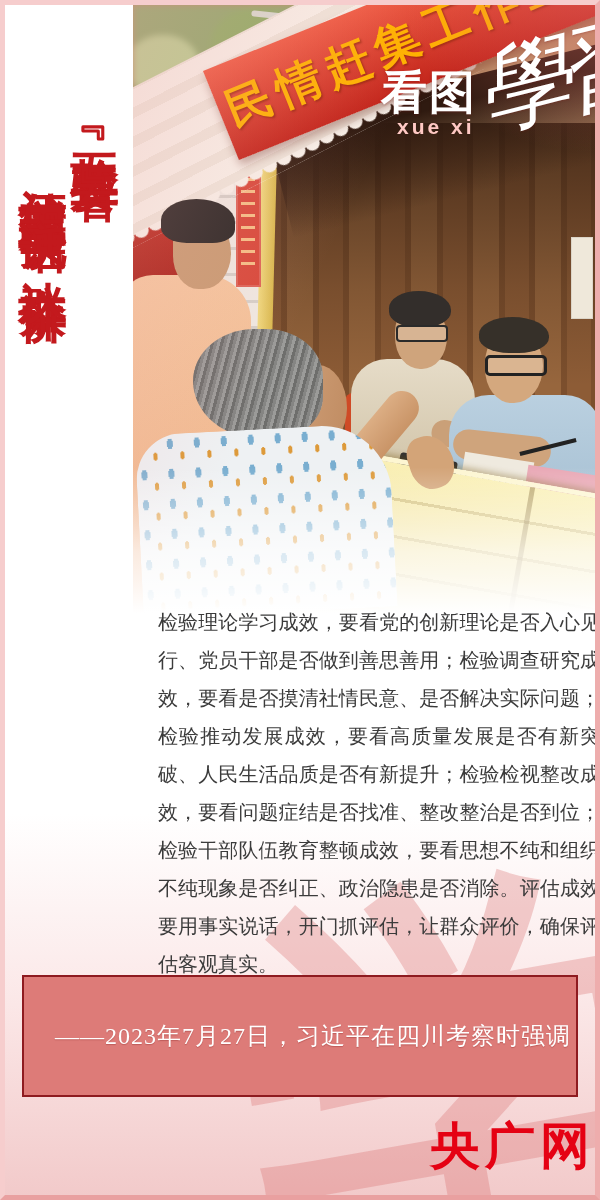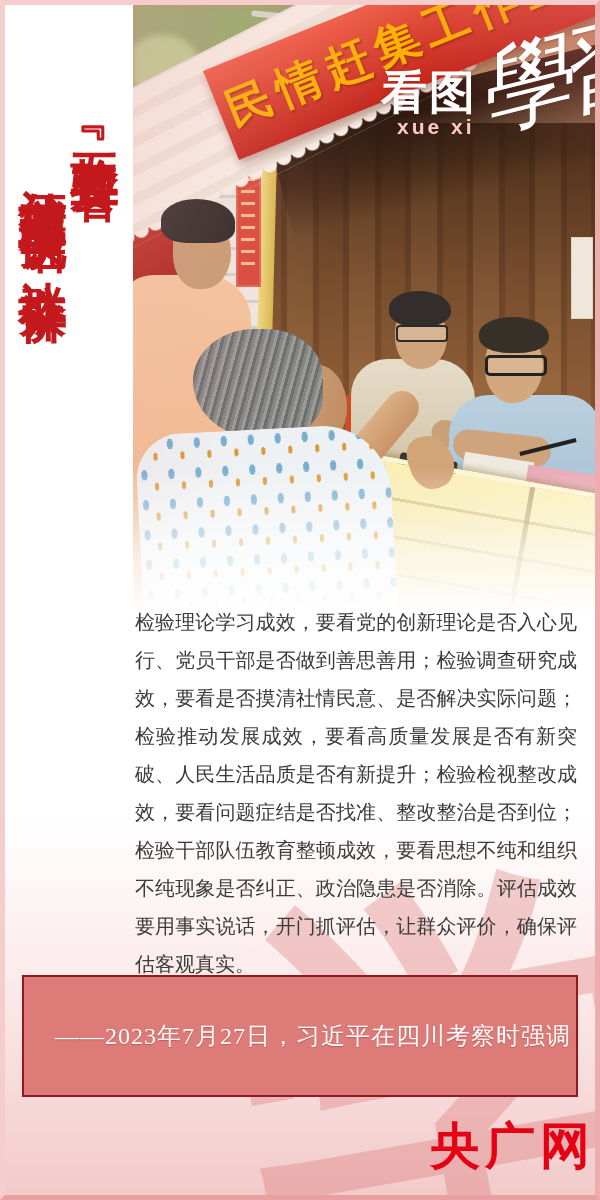--- a/index.html
+++ b/index.html
@@ -128,21 +128,21 @@
   .logo-script{position:absolute;left:94px;top:-40px;font-size:95px;line-height:1;color:#ffffff;
     font-family:"DejaVu Serif",serif;font-style:italic;letter-spacing:-12px;
     transform:rotate(-14deg);text-shadow:0 1px 2px rgba(120,20,20,.25);white-space:nowrap;}
   
   .headline-col{position:absolute;writing-mode:vertical-rl;text-orientation:mixed;
     font-family:"Liberation Serif",serif;font-weight:700;color:#c3191d;
     font-size:48px;line-height:1.08;letter-spacing:4px;z-index:2;white-space:nowrap;}
   .col1{left:64px;top:106px;}
   .col2{left:12px;top:146px;}
   
-  .body-text{position:absolute;left:130px;top:598px;width:442px;z-index:2;
+  .body-text{position:absolute;left:153px;top:598px;width:442px;z-index:2;
     font-family:"Liberation Serif",serif;font-size:20px;line-height:38px;color:#3b3b3b;
     text-align:justify;text-justify:inter-ideograph;}
   
   .quote-bar{position:absolute;left:17px;top:970px;width:556px;height:122px;z-index:3;
     background:#dd7b78;border:2px solid #8e1b20;box-sizing:border-box;
     display:flex;align-items:center;justify-content:center;padding-left:26px;}
   .quote-bar span{font-family:"Liberation Serif",serif;font-size:24px;color:#ffffff;
     letter-spacing:1px;text-shadow:0 1px 1px rgba(120,20,20,.3);}
   
   .footer-logo{position:absolute;left:0;top:1108px;width:100%;text-align:right;z-index:3;}

